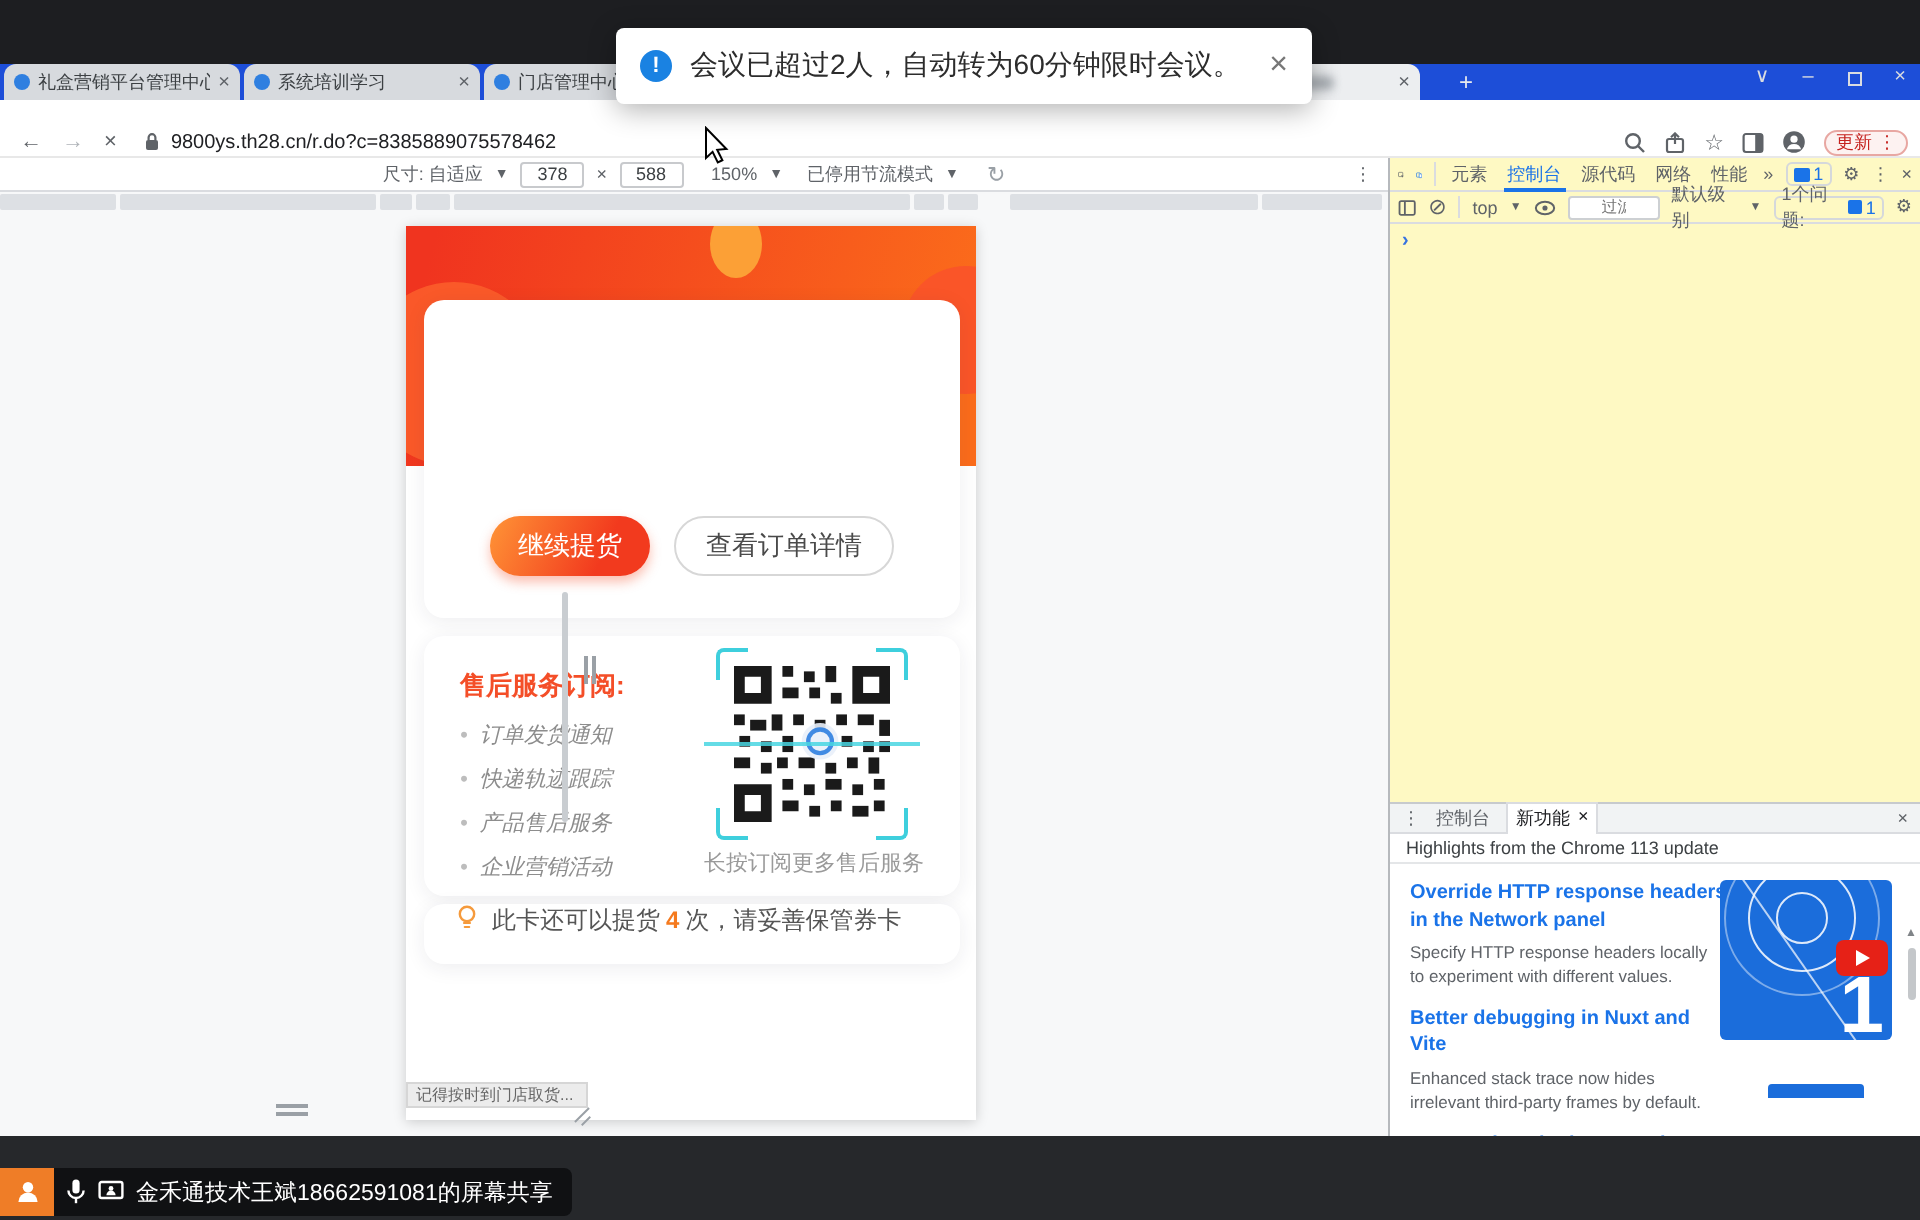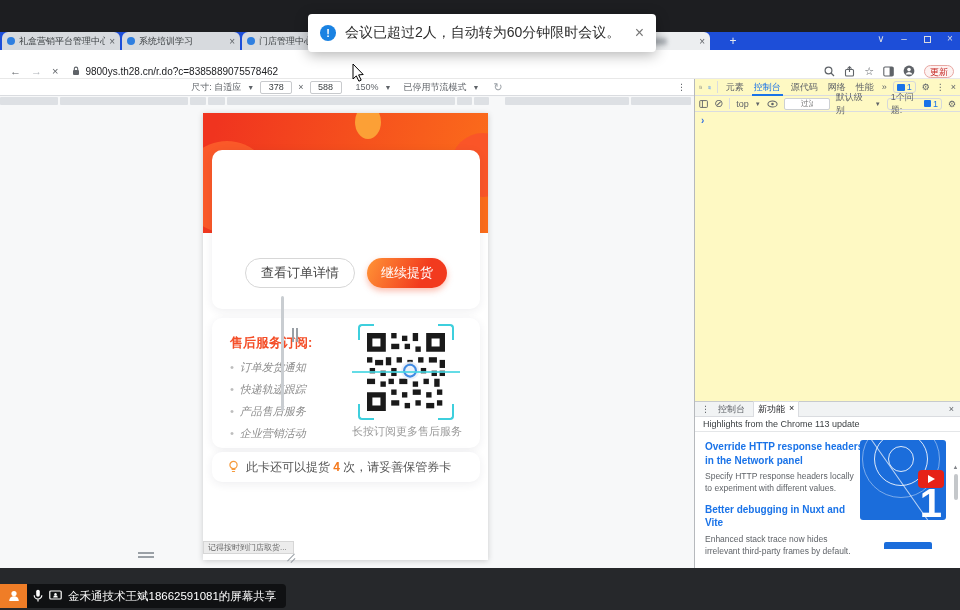--- a/index.html
+++ b/index.html
@@ -21,21 +21,21 @@
   .wincontrols { position:absolute; right:4px; top:1px; display:flex; gap:11px; color:#dadce0; font-size:10px; }
   .wincontrols span { width:12px; text-align:center; }
   .win-max { display:inline-block; width:7px; height:7px; border:1px solid #dadce0; margin-top:3px; }
 
   .toolbar { position:absolute; left:0; top:64px; width:960px; height:15px; background:#fff; display:flex; align-items:center; border-bottom:1px solid #e8e8e8; }
   .nav-ic { color:#5f6368; font-size:11px; margin-left:10px; line-height:15px; }
   .nav-ic.dim { color:#b0b4b9; }
   .urlbox { display:flex; align-items:center; gap:5px; margin-left:14px; font-size:10px; color:#202124; }
   .toolbar-right { margin-left:auto; display:flex; align-items:center; gap:9px; margin-right:6px; }
   .toolbar-right svg { display:block; }
-  .update-pill { border:1px solid #e8a7a2; border-radius:8px; color:#c5221f; font-size:9px; padding:0 5px; height:13px; display:flex; align-items:center; gap:3px; background:#fdf2f1;flex-direction:column; }
+  .update-pill { border:1px solid #e8a7a2; border-radius:8px; color:#c5221f; font-size:9px; padding:0 5px; height:13px; display:flex; align-items:center; gap:3px; background:#fdf2f1; }
 
   
   .devicebar { position:absolute; left:0; top:79px; width:694px; height:17px; background:#fff; border-bottom:1px solid #dadce0;
                display:flex; align-items:center; justify-content:center; gap:6px; font-size:9px; color:#5f6368; }
   .dim-input { width:32px; height:13px; border:1px solid #c8cacd; border-radius:2px; font-size:9px; color:#3c4043; text-align:center; font-family:inherit; background:#fff; }
   .devicebar .kebab { position:absolute; right:8px; color:#5f6368; }
 
   
   .emulation { position:absolute; left:0; top:96px; width:694px; height:472px; background:#f7f8f9; }
   .mediabar { position:absolute; left:0; top:1px; height:8px; width:694px; display:flex; gap:2px; }
@@ -68,21 +68,21 @@
   .qr-wrap { position:absolute; left:146px; top:6px; width:96px; height:96px; }
   .qr-corner { position:absolute; width:16px; height:16px; border:2px solid #3ecfdd; }
   .qr-tl { left:0; top:0; border-right:none; border-bottom:none; border-radius:4px 0 0 0; }
   .qr-tr { right:0; top:0; border-left:none; border-bottom:none; border-radius:0 4px 0 0; }
   .qr-bl { left:0; bottom:0; border-right:none; border-top:none; border-radius:0 0 0 4px; }
   .qr-br { right:0; bottom:0; border-left:none; border-top:none; border-radius:0 0 4px 0; }
   .qr-img { position:absolute; left:9px; top:9px; width:78px; height:78px; }
   .scanline { position:absolute; left:-6px; top:47px; width:108px; height:2px; background:#49d6e2; opacity:.85; }
   .qr-caption { position:absolute; left:120px; top:106px; width:150px; text-align:center; font-size:11px; color:#9a9a9a; }
 
-  .card3 { top:339px; height:30px; display:flex; align-items:center; padding-left:16px; gap:7px;font-family:Liberation Mono, monospace; }
+  .card3 { top:339px; height:30px; display:flex; align-items:flex-start; padding-left:16px; gap:7px; }
   .tip-text { font-size:12px; color:#555; }
   .tip-count { color:#f57a1e; font-weight:bold; margin:0 3px; }
 
   .status-tip { position:absolute; left:0px; top:428px; height:13px; background:#ececec; border:1px solid #d6d6d6; font-size:8px; color:#666; padding:0 6px 0 4px; display:flex; align-items:center; }
   .vp-scroll { position:absolute; left:281px; top:200px; width:3px; height:115px; background:#c9cdd1; border-radius:2px; }
 
   .handle-right { position:absolute; left:292px; top:232px; width:7px; height:14px; display:flex; gap:2px; }
   .handle-right i { width:2px; height:14px; background:#9aa0a6; }
   .handle-bottom { position:absolute; left:138px; top:456px; width:16px; height:6px; border-top:2px solid #9aa0a6; border-bottom:2px solid #9aa0a6; }
   .handle-corner { position:absolute; left:286px; top:456px; width:10px; height:10px; }
@@ -244,22 +244,22 @@
 
       <div class="viewport">
         <div class="hero">
           <i class="c1"></i>
             <i class="c2"></i>
             <i class="c3"></i>
         </div>
 
         <div class="card card1">
           <div class="btn-row">
+            <div class="btn btn-primary">继续提货</div>
             <div class="btn btn-secondary">查看订单详情</div>
-            <div class="btn btn-primary">继续提货</div>
           </div>
         </div>
 
         <div class="card card2">
           <div class="sub-title">售后服务订阅:</div>
           <ul class="sub-list">
             <li>订单发货通知</li>
             <li>快递轨迹跟踪</li>
             <li>产品售后服务</li>
             <li>企业营销活动</li>

